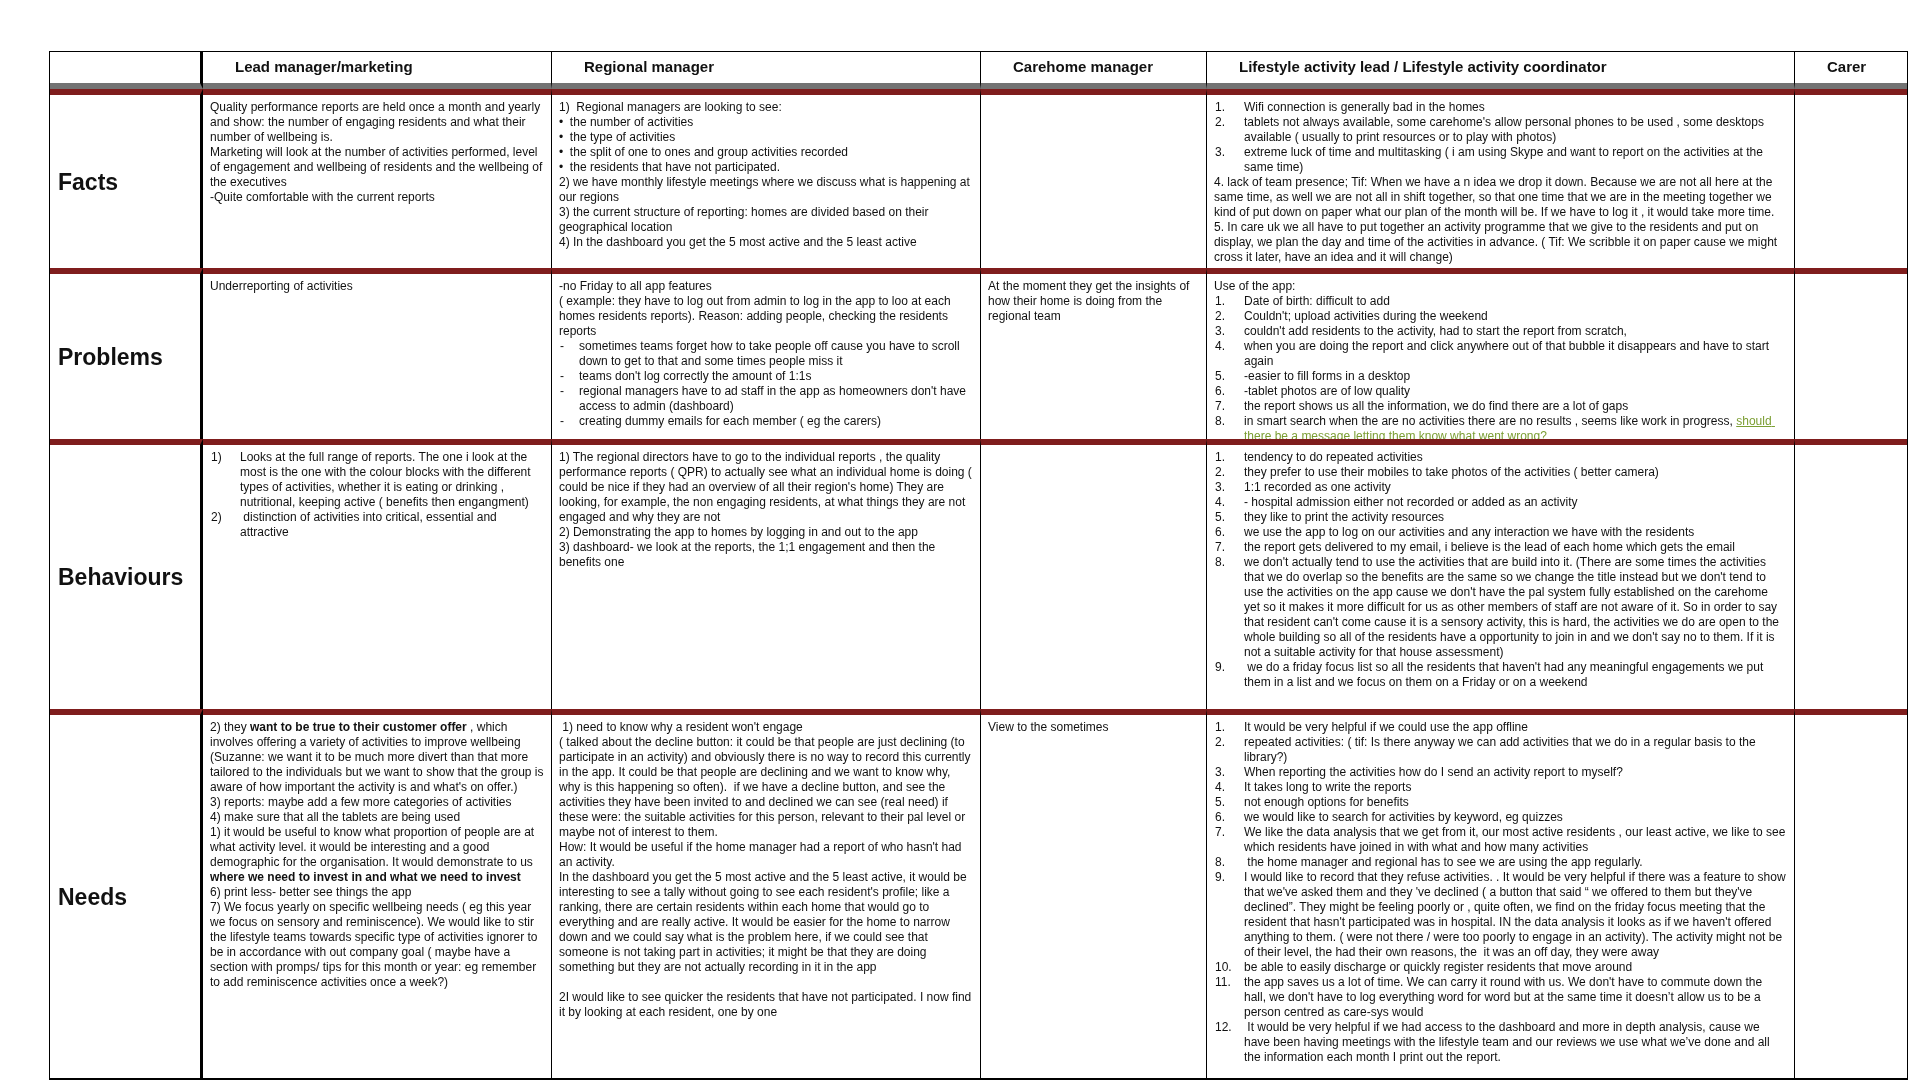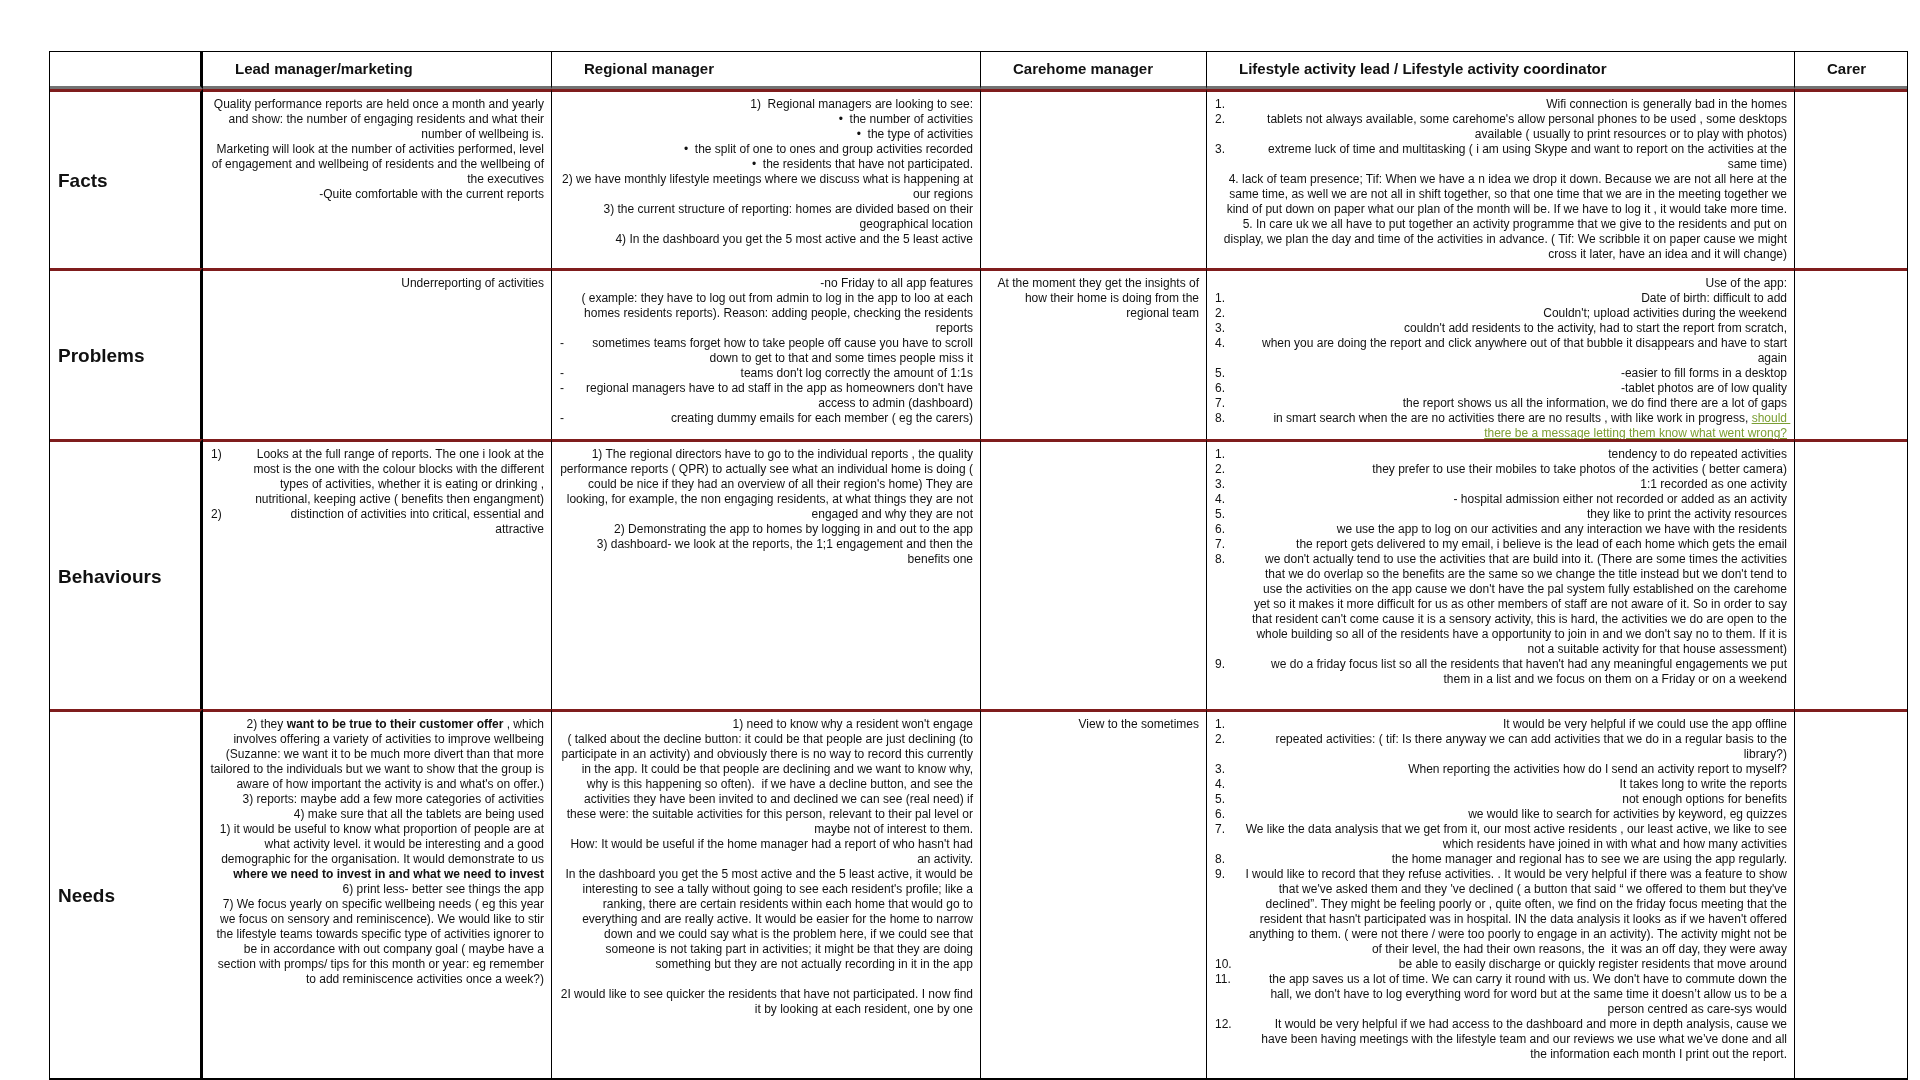--- a/index.html
+++ b/index.html
@@ -24,33 +24,33 @@
   .cell {
     border-right: 1px solid #000;
     overflow: hidden;
     padding: 5px 7px 4px 7px;
     font-size: 12px;
     line-height: 15px;
   }
   .cell:nth-child(6n) { border-right: none; }
   .hcell {
     display: flex; align-items: center;
-    border-bottom: 3px solid #737373;
+    border-bottom: 6px solid #737373;
     font-size: 15px; font-weight: bold;
     line-height: 17px;
     padding-top: 2px;
     padding-left: 32px;
   }
   .labelcell {
     display: flex; align-items: center;
     border-right: 3px solid #000 !important;
-    font-size: 19px; font-weight: bold;
+    font-size: 23px; font-weight: bold;
     padding-left: 8px;
   }
-  .rsep { border-top: 3px solid #7f1d1d; text-align: right; }
+  .rsep { border-top: 6px solid #7f1d1d; }
   .blk { white-space: pre-wrap; min-height: 15px; }
   .hang { position: relative; padding-left: 30px; }
   .hangsm { position: relative; padding-left: 20px; }
   .mk { position: absolute; left: 1px; top: 0; white-space: nowrap; }
   .b { font-weight: bold; }
   .green { color: #7b9e33; text-decoration: underline; cursor: pointer; }
 </style>
 </head>
 <body>
 
@@ -104,21 +104,21 @@
     </div>
     <div class="cell rsep">
       <div class="blk"><span>Use of the app:</span></div>
       <div class="blk hang"><span class="mk">1.</span><span>Date of birth: difficult to add</span></div>
       <div class="blk hang"><span class="mk">2.</span><span>Couldn't; upload activities during the weekend</span></div>
       <div class="blk hang"><span class="mk">3.</span><span>couldn't add residents to the activity, had to start the report from scratch,</span></div>
       <div class="blk hang"><span class="mk">4.</span><span>when you are doing the report and click anywhere out of that bubble it disappears and have to start again</span></div>
       <div class="blk hang"><span class="mk">5.</span><span>-easier to fill forms in a desktop</span></div>
       <div class="blk hang"><span class="mk">6.</span><span>-tablet photos are of low quality</span></div>
       <div class="blk hang"><span class="mk">7.</span><span>the report shows us all the information, we do find there are a lot of gaps</span></div>
-      <div class="blk hang"><span class="mk">8.</span><span>in smart search when the are no activities there are no results , with like work in progress, </span><span class="green">should there be a message letting them know what went wrong?</span></div>
+      <div class="blk hang"><span class="mk">8.</span><span>in smart search when the are no activities there are no results , seems like work in progress, </span><span class="green">should there be a message letting them know what went wrong?</span></div>
     </div>
     <div class="cell rsep"></div>
     <div class="cell labelcell rsep">Behaviours</div>
     <div class="cell rsep">
       <div class="blk hang"><span class="mk">1)</span><span>Looks at the full range of reports. The one i look at the most is the one with the colour blocks with the different types of activities, whether it is eating or drinking , nutritional, keeping active ( benefits then engangment)</span></div>
       <div class="blk hang"><span class="mk">2)</span><span> distinction of activities into critical, essential and attractive</span></div>
     </div>
     <div class="cell rsep">
       <div class="blk"><span>1) The regional directors have to go to the individual reports , the quality performance reports ( QPR) to actually see what an individual home is doing ( could be nice if they had an overview of all their region's home) They are looking, for example, the non engaging residents, at what things they are not engaged and why they are not</span></div>
       <div class="blk"><span>2) Demonstrating the app to homes by logging in and out to the app</span></div>

